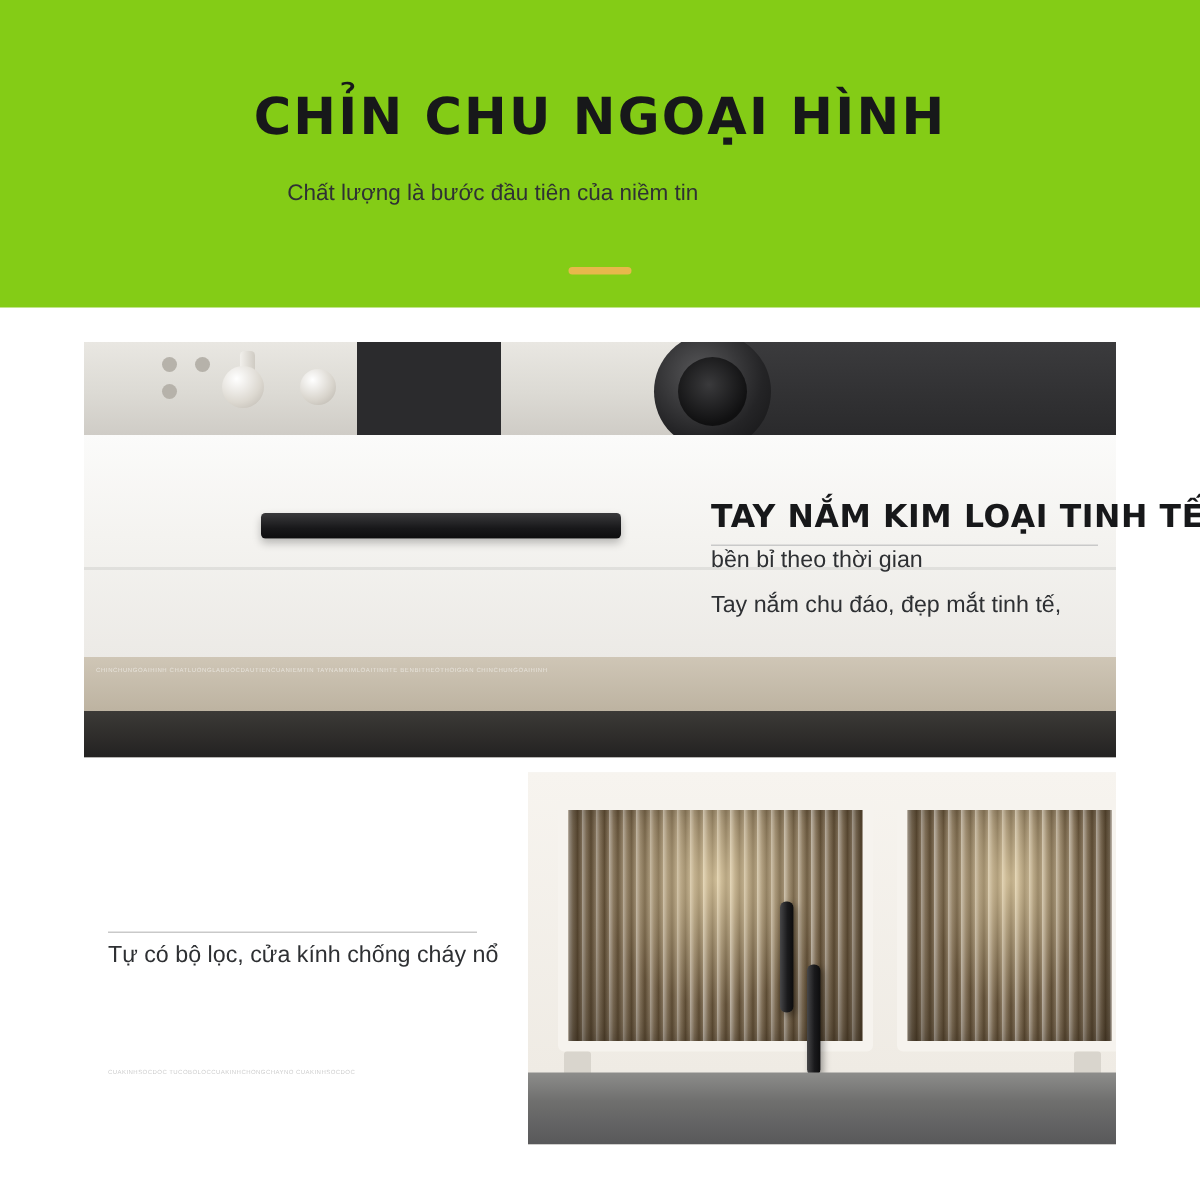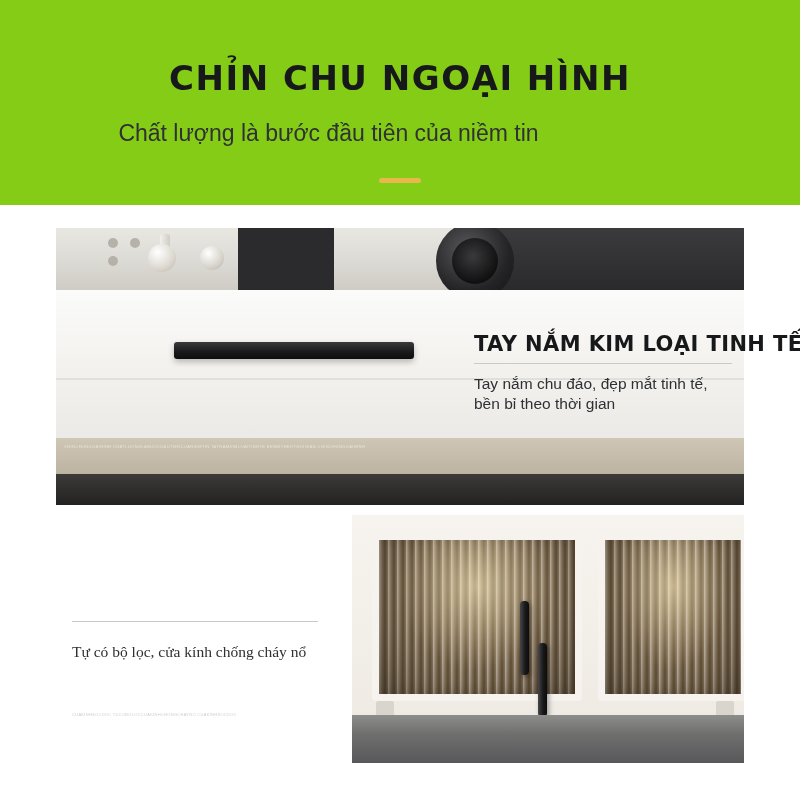--- a/index.html
+++ b/index.html
@@ -41,21 +41,21 @@
     letter-spacing: 1.5px;
     color: #17181a;
     font-family: "DejaVu Sans", sans-serif;
   }
   .subhead {
     position: absolute;
     top: 120px;
     left: 0;
     width: 657px;
     text-align: center;
-    font-size: 23px;
+    font-size: 15px;
     font-weight: 400;
     color: #2f3134;
     font-family: "Liberation Sans", sans-serif;
   }
   .accent-bar {
     position: absolute;
     top: 178px;
     left: 50%;
     margin-left: -21px;
     width: 42px;
@@ -343,25 +343,25 @@
     font-family: "DejaVu Sans", sans-serif;
     white-space: nowrap;
   }
   .cap2 .cap-rule {
     margin-top: 8px;
     width: 246px;
     height: 1px;
     background: #c9c9c9;
   }
   .cap2 .cap-body {
-    margin-top: 20px;
+    margin-top: 5px;
     font-size: 15.5px;
     line-height: 20px;
     color: #2e3033;
-    font-family: Liberation Serif, serif;
+    font-family: Liberation Sans, sans-serif;
   }
   .cap2-watermark {
     position: absolute;
     left: 72px;
     top: 712px;
     width: 262px;
     font-size: 4px;
     letter-spacing: 0.3px;
     color: rgba(0,0,0,0.22);
     white-space: nowrap;
@@ -398,22 +398,22 @@
     <div class="p1-drawline"></div>
     <div class="p1-handle"></div>
     <div class="p1-tan"></div>
     <div class="p1-dark"></div>
     <div class="p1-watermark">CHINCHUNGOAIHINH CHATLUONGLABUOCDAUTIENCUANIEMTIN TAYNAMKIMLOAITINHTE BENBITHEOTHOIGIAN CHINCHUNGOAIHINH</div>
   </div>
 
   <div class="cap1">
     <div class="cap-title">TAY NẮM KIM LOẠI TINH TẾ</div>
     <div class="cap-rule"></div>
+    <div class="cap-body" style="margin-top:0">bền bỉ theo thời gian</div>
     <div class="cap-body">Tay nắm chu đáo, đẹp mắt tinh tế,</div>
-    <div class="cap-body" style="margin-top:0">bền bỉ theo thời gian</div>
   </div>
 
   <div class="panel2">
     <div class="p2-wall"></div>
     <div class="p2-cabinet">
       <div class="door door-left">
         <div class="flutes"></div>
         <div class="glow"></div>
       </div>
       <div class="door door-right">

